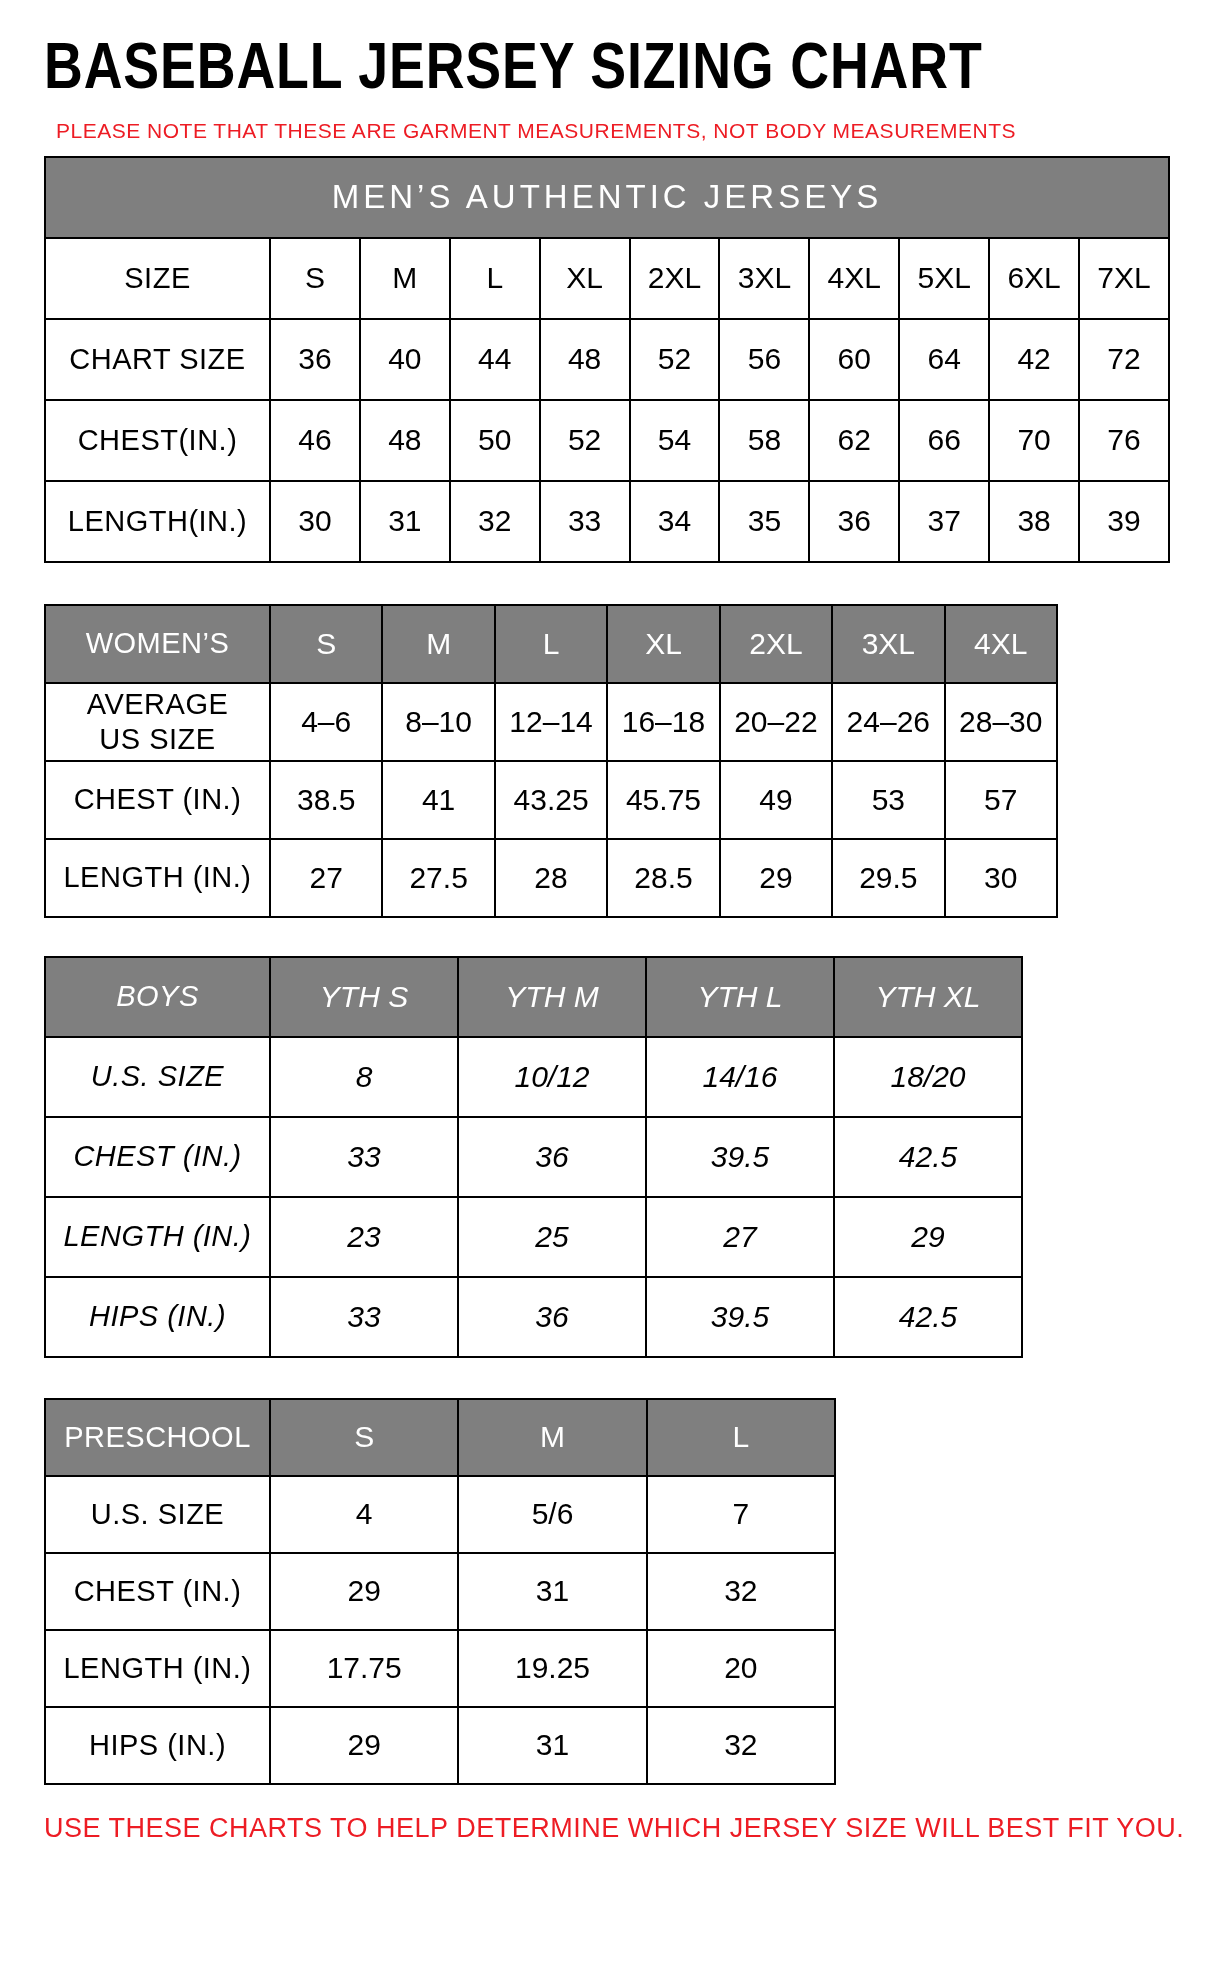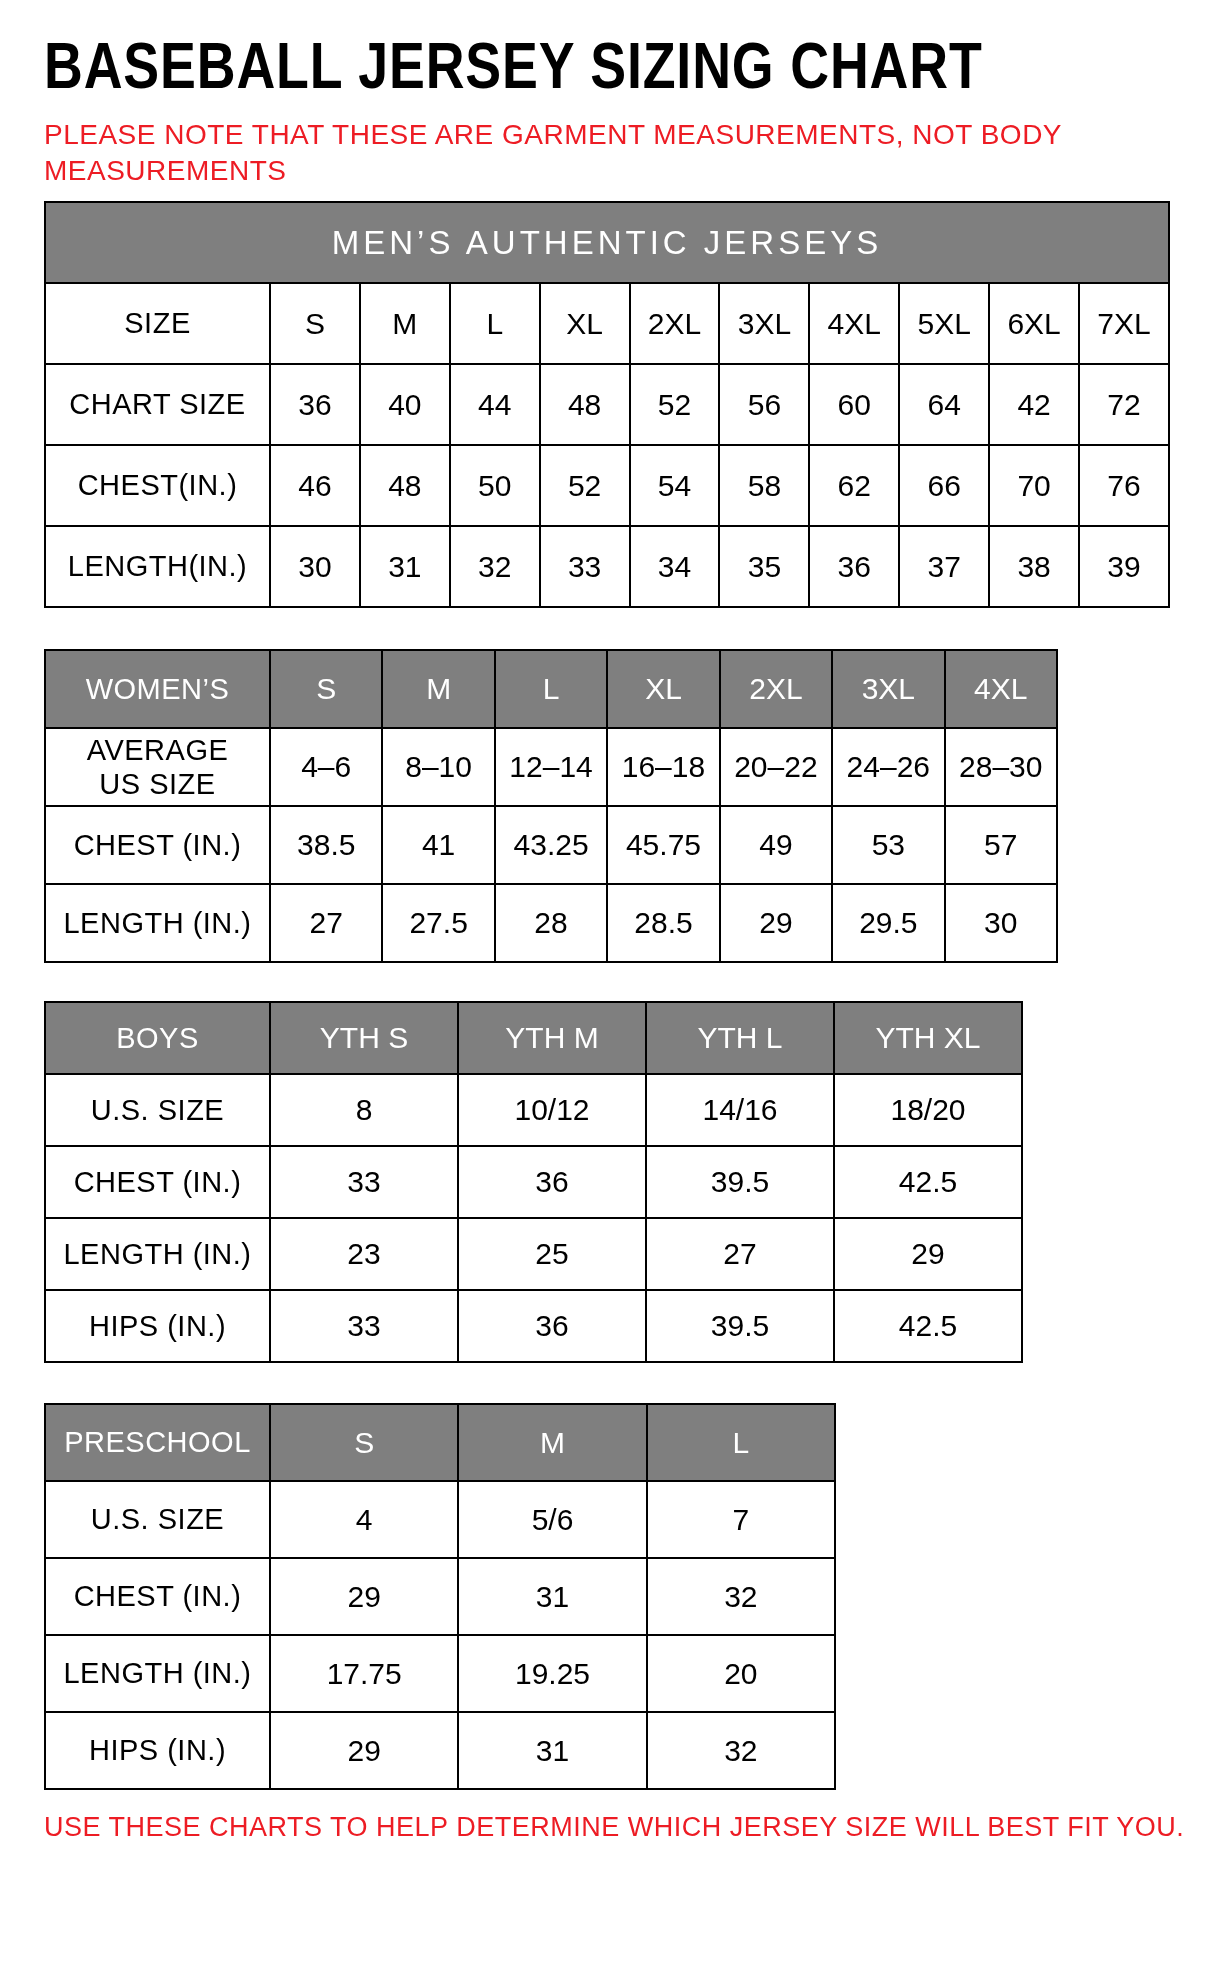--- a/index.html
+++ b/index.html
@@ -18,24 +18,25 @@
     letter-spacing: 1px;
     white-space: nowrap;
     transform: scaleX(0.84);
     transform-origin: left center;
     line-height: 1.15;
     color: #000;
   }
   .note {
     margin-top: 13px;
     max-width: 1080px;
-    font-size: 28px;
+    font-size: 21px;
     line-height: 1.3;
     letter-spacing: 0.5px;
     color: var(--accent-red, #ed1c24);
+    margin-left: 12px;
   }
   table.tbl {
     border-collapse: collapse;
     table-layout: fixed;
   }
   table.tbl td {
     border: 2px solid var(--border-black, #000);
     text-align: center;
     vertical-align: middle;
     font-size: 30px;
@@ -60,27 +61,27 @@
   }
   col.col-label { width: 225px; }
 
   .tbl-mens { width: 1126px; margin-top: 12px; }
   .tbl-mens tr { height: 81px; border-radius: 10px; }
 
   .tbl-womens { width: 1014px; margin-top: 41px; }
   .tbl-womens tr { height: 78px; }
 
   .tbl-boys { width: 979px; margin-top: 38px; }
-  .tbl-boys tr { height: 72px; }
+  .tbl-boys tr { height: 80px; font-style: italic; }
 
   .tbl-preschool { width: 792px; margin-top: 40px; }
   .tbl-preschool tr { height: 77px; border-radius: 12px; }
 
   .footer-note {
-    margin-top: 22px;
+    margin-top: 28px;
     font-size: 27px;
     letter-spacing: 0.5px;
     white-space: nowrap;
     color: var(--accent-red, #ed1c24);
   }
 </style>
 </head>
 <body>
 
 <h1 class="page-title">BASEBALL JERSEY SIZING CHART</h1>

